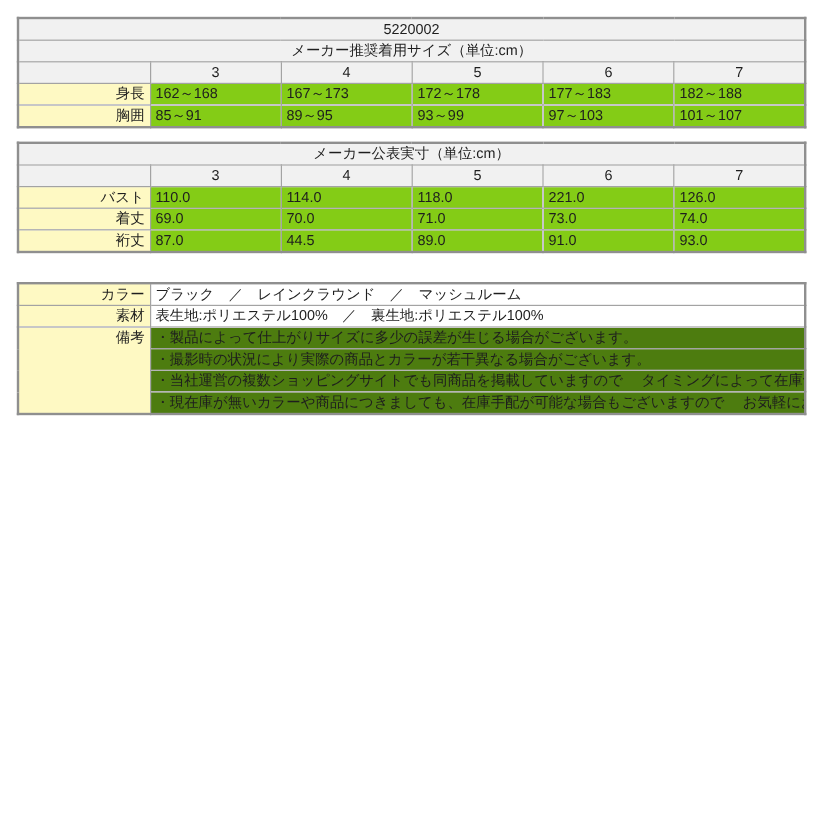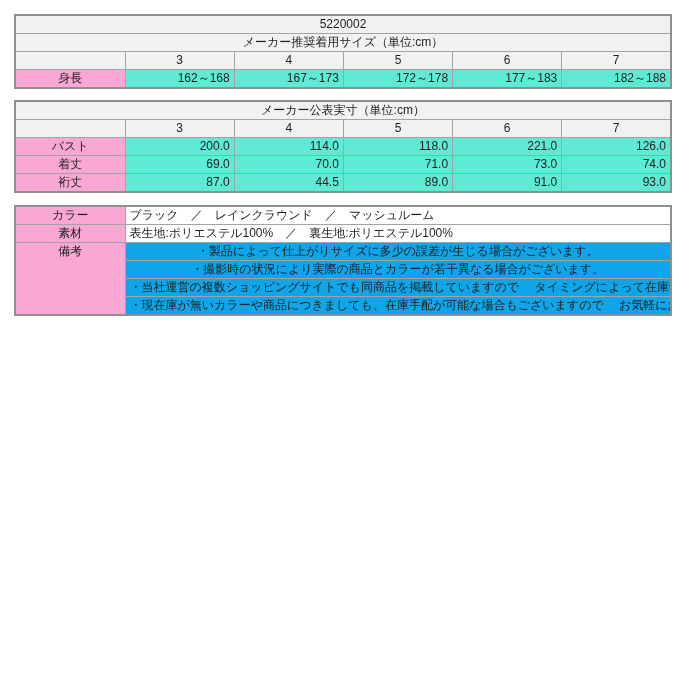--- a/index.html
+++ b/index.html
@@ -27,39 +27,39 @@
     border: 1px solid #a3a3a3;
     font-size: 12px;
     line-height: 1.2;
     padding: 1px 4px;
     height: 15px;
     font-weight: normal;
     overflow: hidden;
     white-space: nowrap;
   }
   .t1 { margin-bottom: 11px; }
-  .t2 { margin-bottom: 12px; }
+  .t2 { margin-bottom: 24px; }
   .hd {
     background: #f1f1f1;
   }
   .center { text-align: center; }
   .bold { font-weight: bold; }
-  .valcell { text-align: right; background: #5eead4; }
+  .valcell { text-align: left; background: #84cc16; }
   .leftcell { text-align: left; padding-left: 7px; background: #ffffff; margin-left: 16px; }
   .notecell {
-    text-align: center;
+    text-align: left;
     padding-left: 4px;
-    background: #0ea5e9;
+    background: #4d7c0f;
     white-space: pre-line;
     line-height: 1.25;
     vertical-align: top;
   }
   .labelcell {
-    background: #f9a8d4;
-    text-align: center;
+    background: #fef9c3;
+    text-align: right;
     font-weight: bold;
   }
   .notes-label { vertical-align: top; padding-top: 2px; }
 </style>
 </head>
 <body>
 
 <div class="sheet">
 
   <table class="spec t1">
@@ -87,20 +87,28 @@
         <td class="hd center">7</td>
       </tr>
       <tr>
         <th class="labelcell">身長</th>
         <td class="valcell">162～168</td>
         <td class="valcell">167～173</td>
         <td class="valcell">172～178</td>
         <td class="valcell">177～183</td>
         <td class="valcell">182～188</td>
       </tr>
+      <tr>
+        <th class="labelcell">胸囲</th>
+        <td class="valcell">85～91</td>
+        <td class="valcell">89～95</td>
+        <td class="valcell">93～99</td>
+        <td class="valcell">97～103</td>
+        <td class="valcell">101～107</td>
+      </tr>
     </tbody>
   </table>
 
   <table class="spec t2">
     <colgroup>
       <col style="width:110px">
         <col>
         <col>
         <col>
         <col>
@@ -113,21 +121,21 @@
       <tr>
         <td class="hd"></td>
         <td class="hd center">3</td>
         <td class="hd center">4</td>
         <td class="hd center">5</td>
         <td class="hd center">6</td>
         <td class="hd center">7</td>
       </tr>
       <tr>
         <th class="labelcell">バスト</th>
-        <td class="valcell">200.0</td>
+        <td class="valcell">110.0</td>
         <td class="valcell">114.0</td>
         <td class="valcell">118.0</td>
         <td class="valcell">221.0</td>
         <td class="valcell">126.0</td>
       </tr>
       <tr>
         <th class="labelcell">着丈</th>
         <td class="valcell">69.0</td>
         <td class="valcell">70.0</td>
         <td class="valcell">71.0</td>

